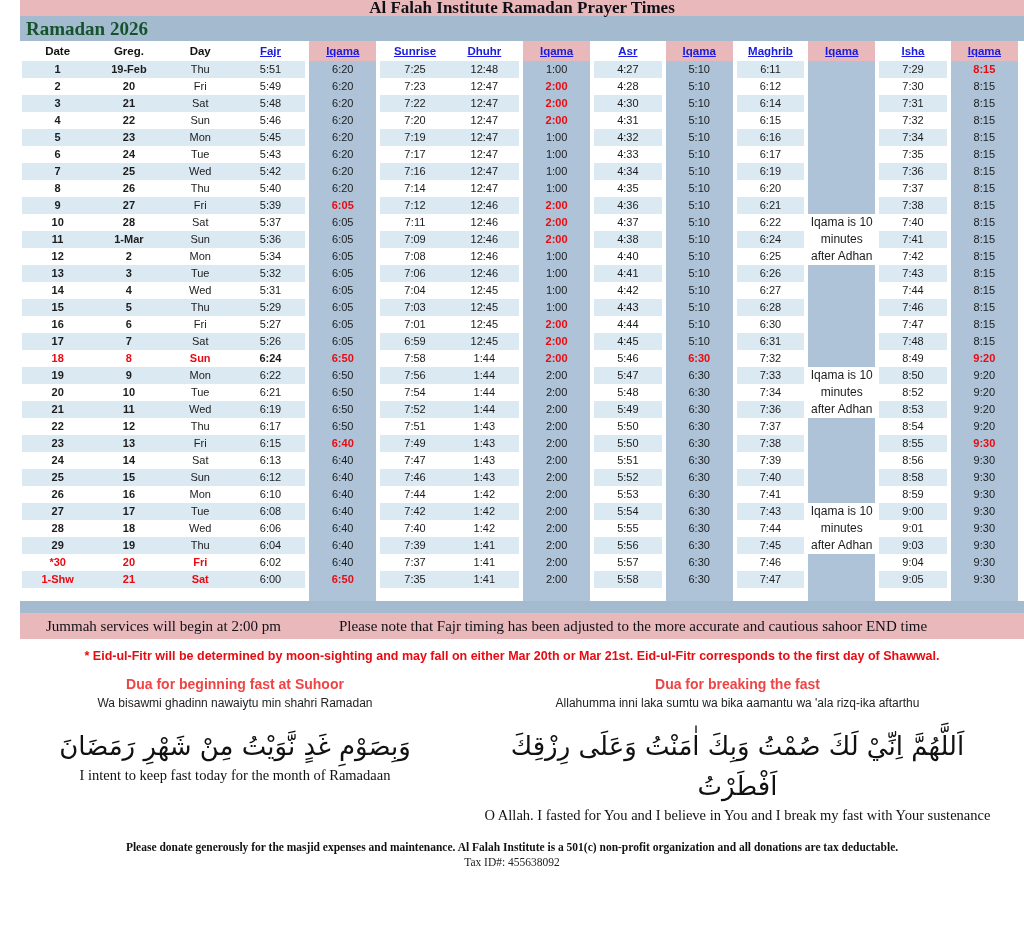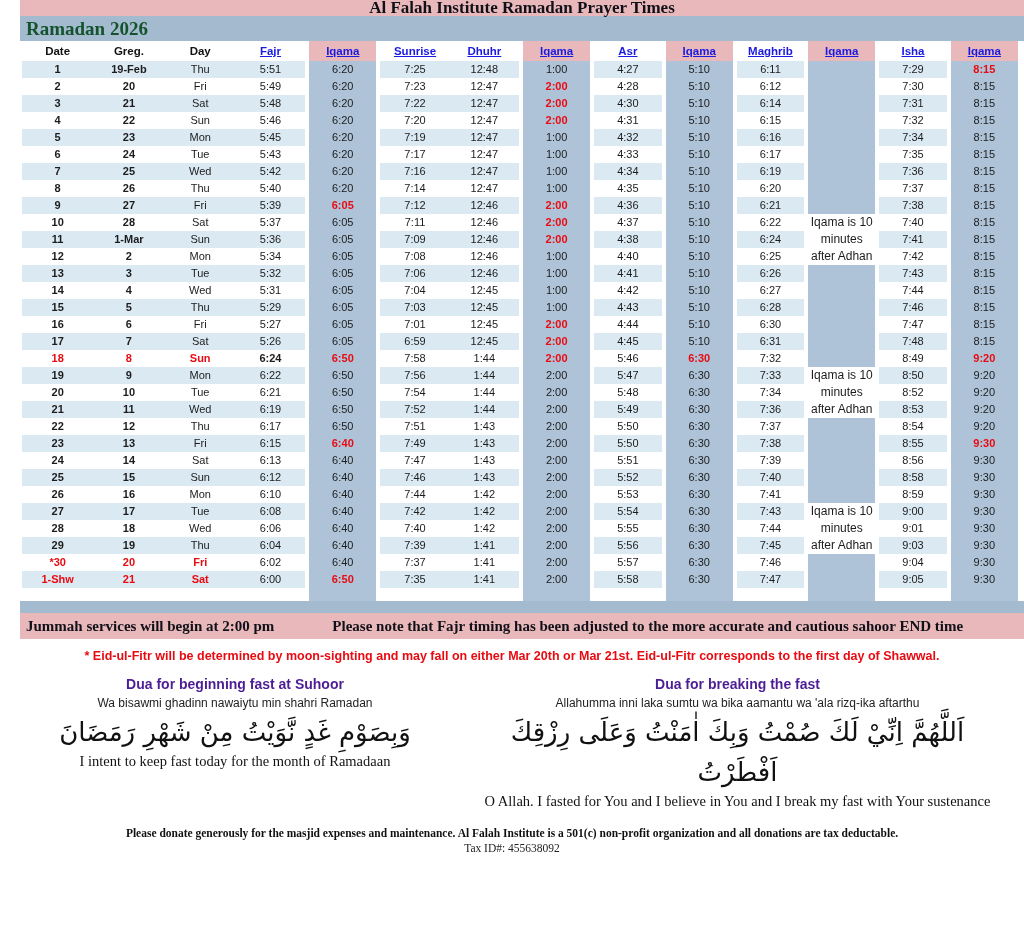--- a/index.html
+++ b/index.html
@@ -34,33 +34,33 @@
   tbody tr:nth-child(odd) td{background:var(--stripe);}
   td.iqc{background:var(--iqfill)!important;}
   td.note{background:#fff!important;font-size:12px;}
   td.b{font-weight:bold;}
   td.red{color:var(--red)!important;font-weight:bold;}
   tr.tail td{height:13px;line-height:13px;}
 
   .strip{margin-left:20px;width:1004px;height:12px;background:var(--band);}
   .jummah{margin-left:20px;width:1004px;height:26px;background:var(--pink);
           display:flex;align-items:center;font-family:"Liberation Serif",serif;
-          font-weight:bold;font-size:15px;color:#101018;}
+          font-weight:normal;font-size:15px;color:#101018;padding-left:20px;}
   .jummah .jl{padding-left:6px;white-space:nowrap;}
   .jummah .jr{margin-left:58px;white-space:nowrap;}
 
   .eid{margin-top:10px;text-align:center;color:var(--red);font-weight:bold;font-size:12.5px;}
 
   .duas{display:flex;margin-top:13px;}
   .dua{text-align:center;}
   .dua-left{width:470px;}
   .dua-right{flex:1;padding-right:19px;}
-  .dua .title{font-weight:bold;font-size:14px;color:#4c1d95;}
+  .dua .title{font-weight:bold;font-size:14px;color:#ef4444;}
   .dua .translit{font-size:12px;margin-top:4px;color:#222;}
-  .dua .arabic{font-family:"DejaVu Sans",sans-serif;font-size:26px;line-height:40px;margin-top:2px;color:#111;direction:rtl;}
+  .dua .arabic{font-family:"DejaVu Sans",sans-serif;font-size:26px;line-height:40px;margin-top:16px;color:#111;direction:rtl;}
   .dua .translation{font-family:"Liberation Serif",serif;font-size:14.5px;margin-top:1px;color:#111;white-space:nowrap;}
 
   .donate{margin-top:17px;text-align:center;font-family:"Liberation Serif",serif;font-weight:bold;font-size:11.5px;color:#111;}
   .taxid{margin-top:3px;text-align:center;font-family:"Liberation Serif",serif;font-size:11.5px;color:#222;}
 </style>
 </head>
 <body>
 
 <div class="page">
 

